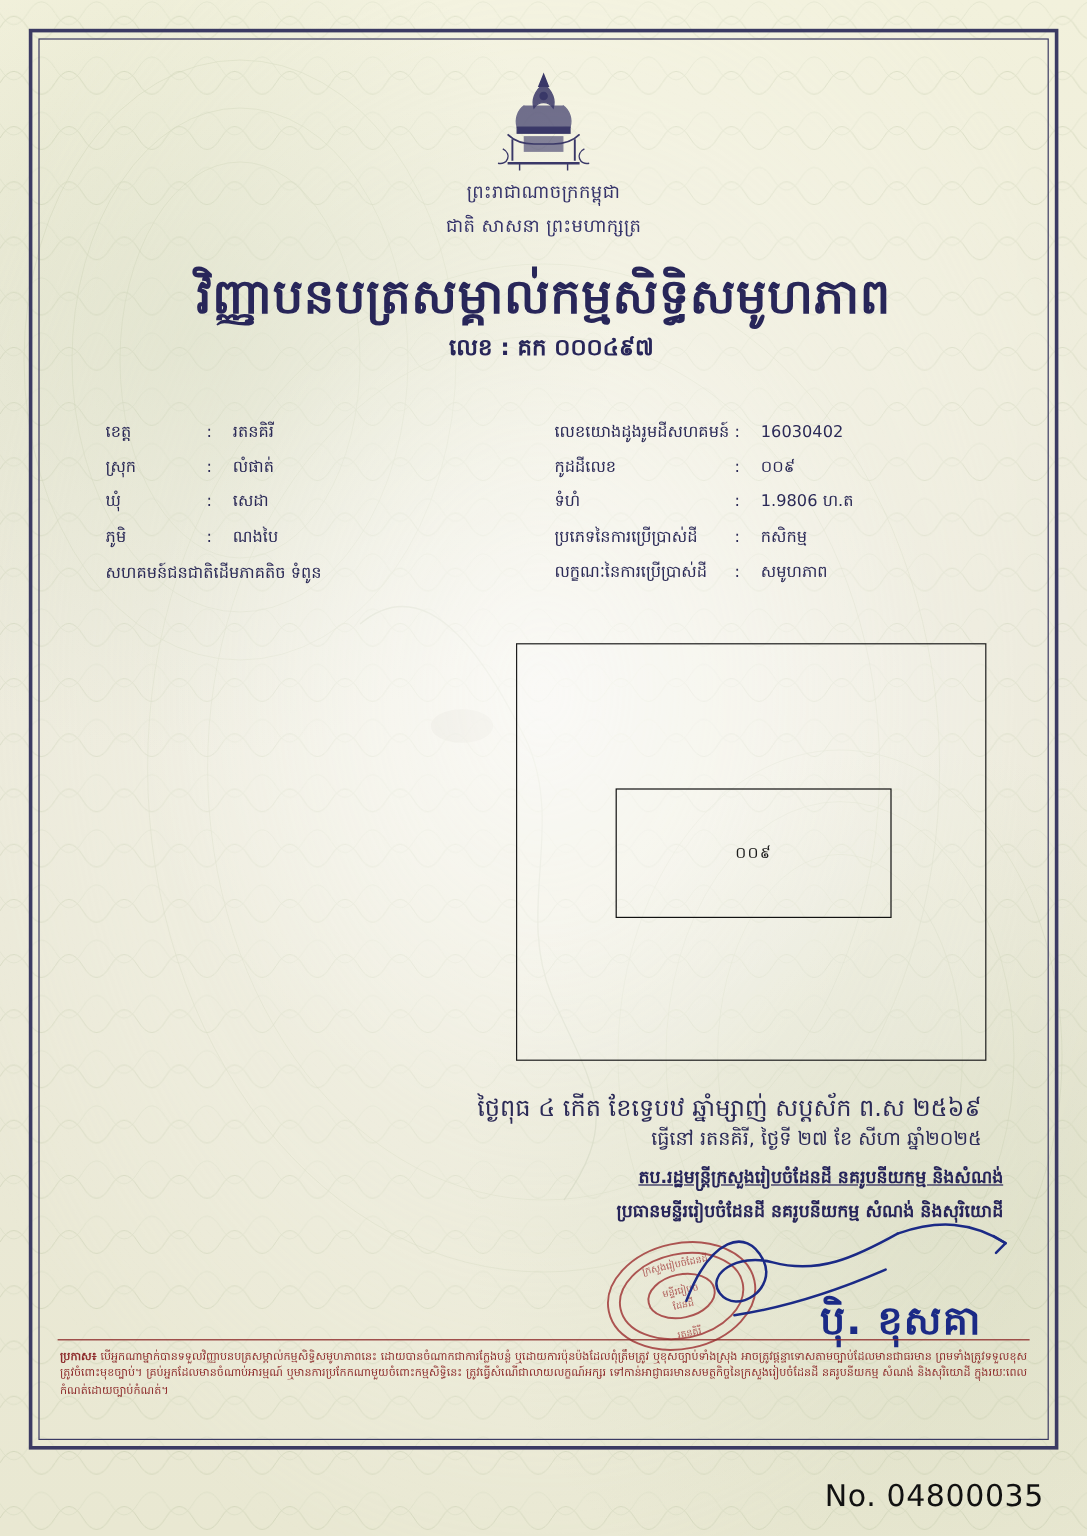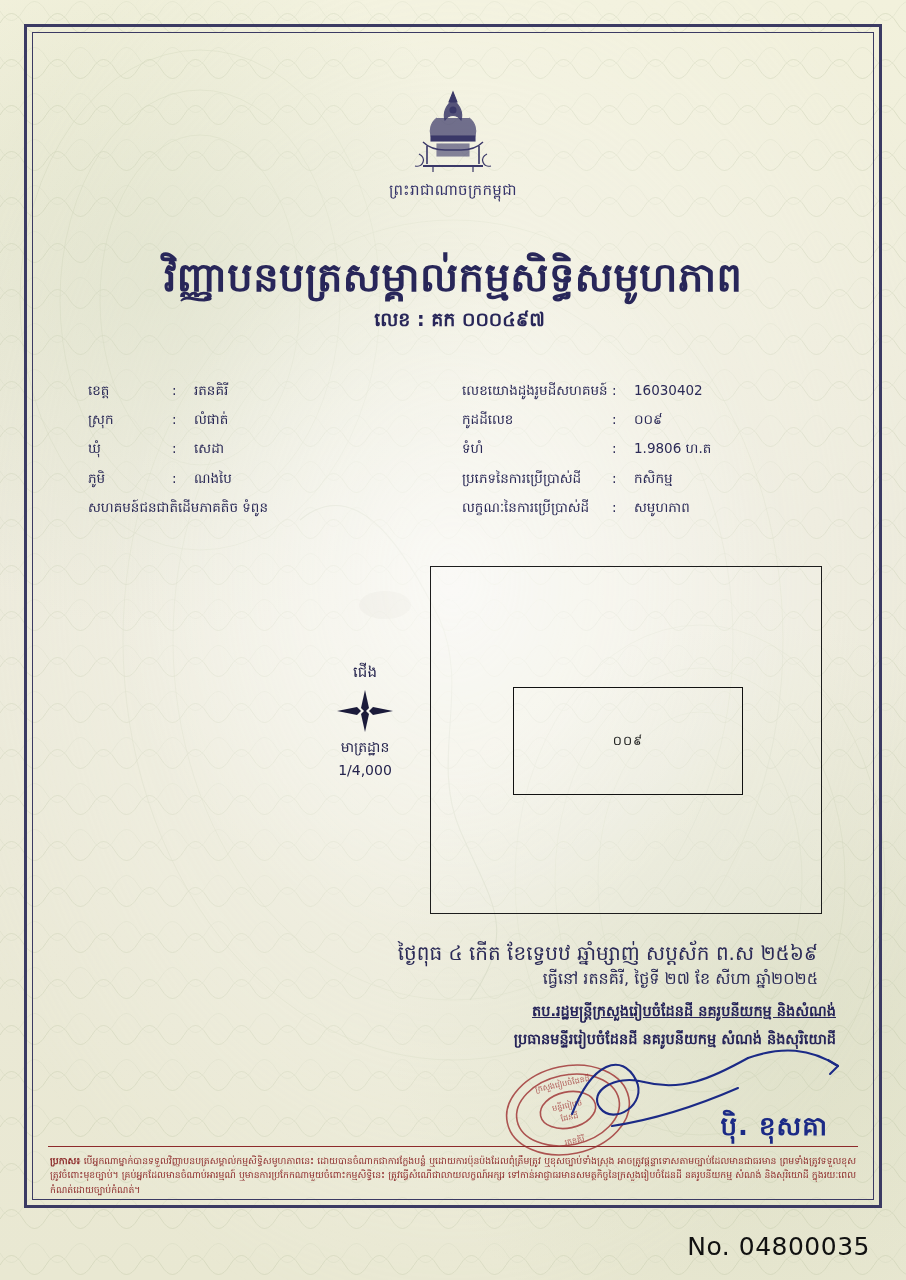--- a/index.html
+++ b/index.html
@@ -50,21 +50,20 @@
     box-sizing: border-box;
   }
 
   
   #content {
     position: absolute;
     left: 32px; top: 32px;
     width: 842px; height: 1212px;
     box-sizing: border-box;
     color: #2e2d55;
-    margin-top: 30px;
   }
 
   .khmer { font-family: "DejaVu Sans", sans-serif; }
 
   
   #emblem {
     position: absolute;
     left: 0; right: 0; top: 26px;
     text-align: center;
     height: 86px;
@@ -200,22 +199,22 @@
   #signer-role-2 {
     position: absolute;
     left: 0; right: 38px; top: 968px;
     text-align: right;
     font-size: 14.5px;
     font-weight: bold;
     color: #262459;
   }
   #signature-name {
     position: absolute;
-    right: 46px; top: 1048px;
-    font-size: 26px;
+    right: 56px; top: 1048px;
+    font-size: 33px;
     font-weight: bold;
     color: #1b2a86;
     letter-spacing: 1px;
   }
   #stamp {
     position: absolute;
     left: 452px; top: 988px;
     width: 168px; height: 120px;
   }
   #sig-scribble {
@@ -304,20 +303,21 @@
         <path d="M94 66 C 86 70, 90 80, 98 78" stroke-width="1.2"></path>
         <rect x="44" y="56" width="32" height="12" fill="#3a3868" opacity="0.6"></rect>
         <path d="M30 78 L90 78" stroke-width="2"></path>
         <path d="M40 78 L40 84 M80 78 L80 84" stroke-width="1.2"></path>
         <circle cx="60" cy="22" r="3" fill="#3a3868"></circle>
       </g>
     </svg>
   </div>
 
   <div id="kingdom-line" class="khmer">ព្រះរាជាណាចក្រកម្ពុជា</div>
+  <div id="motto-line" class="khmer">ជាតិ សាសនា ព្រះមហាក្សត្រ</div>
   <div id="doc-title" class="khmer">វិញ្ញាបនបត្រសម្គាល់កម្មសិទ្ធិសមូហភាព</div>
   <div id="doc-number" class="khmer">លេខ : គក ០០០៤៩៧</div>
 
   <div id="fields-left" class="khmer">
     <div class="field-row">
       <span class="f-label">ខេត្ត</span>
       <span class="f-colon">:</span>
       <span class="f-value">រតនគិរី</span>
     </div>
     <div class="field-row">
@@ -359,33 +359,20 @@
       <span class="f-colon">:</span>
       <span class="f-value">កសិកម្ម</span>
     </div>
     <div class="field-row">
       <span class="f-label">លក្ខណៈនៃការប្រើប្រាស់ដី</span>
       <span class="f-colon">:</span>
       <span class="f-value">សមូហភាព</span>
     </div>
   </div>
 
-  <div id="compass" class="khmer">
-    <div id="compass-label">ជើង</div>
-    <div id="compass-rose">
-      <svg width="60" height="46" viewBox="0 0 60 46" aria-hidden="true">
-        <path d="M30 2 L34 20 L30 24 L26 20 Z" fill="#1b1b3a"></path>
-        <path d="M30 44 L34 26 L30 22 L26 26 Z" fill="#1b1b3a"></path>
-        <path d="M2 23 L22 19 L26 23 L22 27 Z" fill="#1b1b3a"></path>
-        <path d="M58 23 L38 19 L34 23 L38 27 Z" fill="#1b1b3a"></path>
-      </svg>
-    </div>
-    <div id="scale-label">មាត្រដ្ឋាន</div>
-    <div id="scale-value">1/4,000</div>
-  </div>
 
   <div id="plan-box">
     <div id="parcel-rect">
       <div id="parcel-label" class="khmer">០០៩</div>
     </div>
   </div>
 
   <div id="date-line-1" class="khmer">ថ្ងៃពុធ ៤ កើត ខែទ្វេបឋ ឆ្នាំម្សាញ់ សប្តស័ក ព.ស ២៥៦៩</div>
   <div id="date-line-2" class="khmer">ធ្វើនៅ រតនគិរី, ថ្ងៃទី ២៧ ខែ សីហា ឆ្នាំ២០២៥</div>
   <div id="signer-role-1" class="khmer">តប.រដ្ឋមន្ត្រីក្រសួងរៀបចំដែនដី នគរូបនីយកម្ម និងសំណង់</div>

